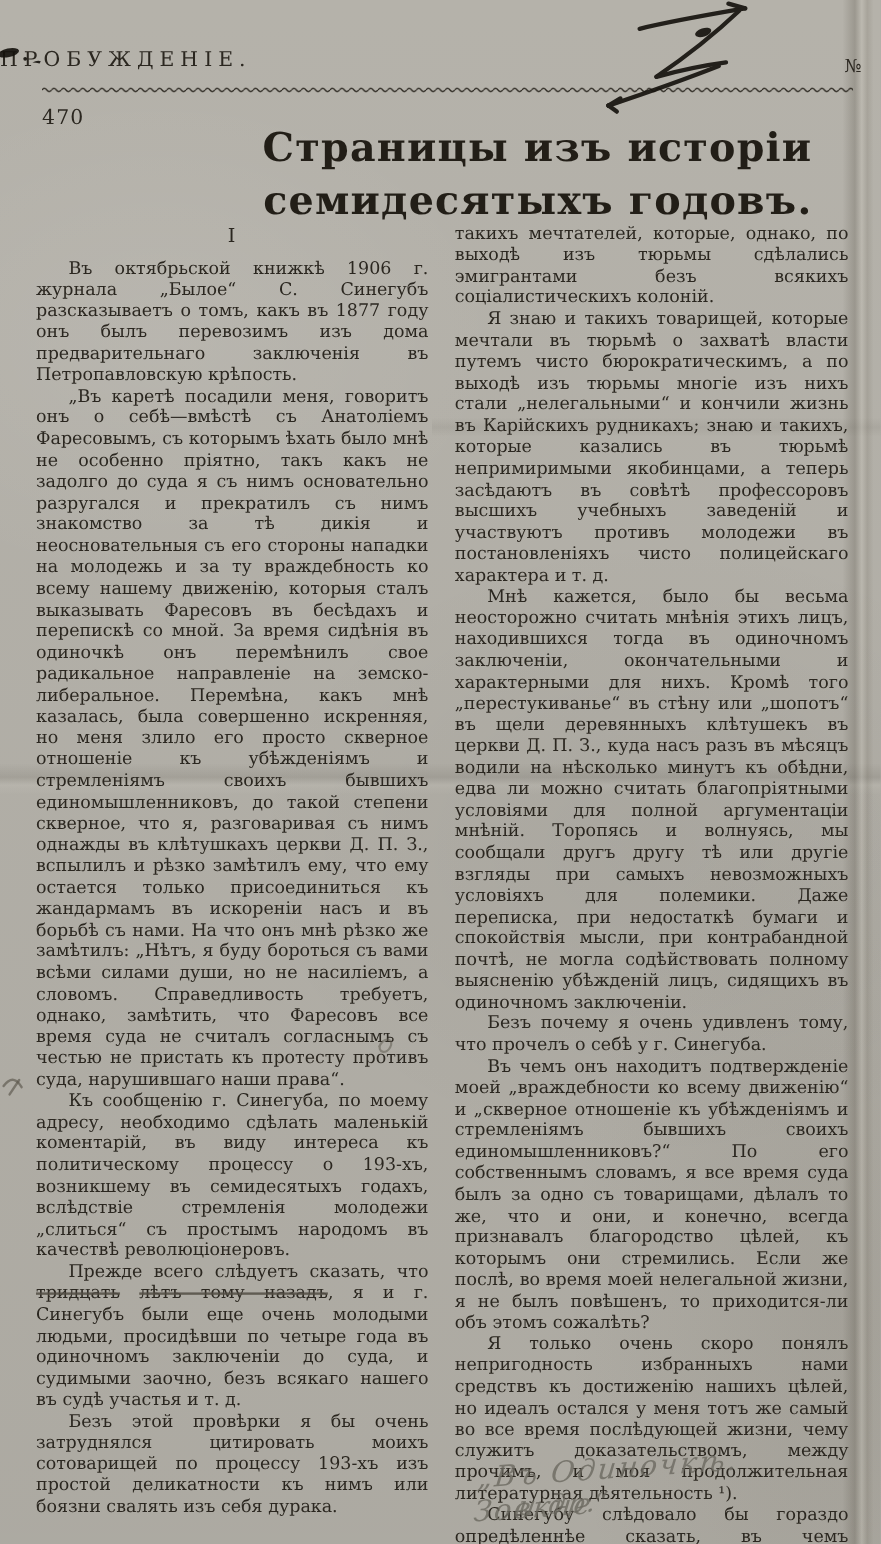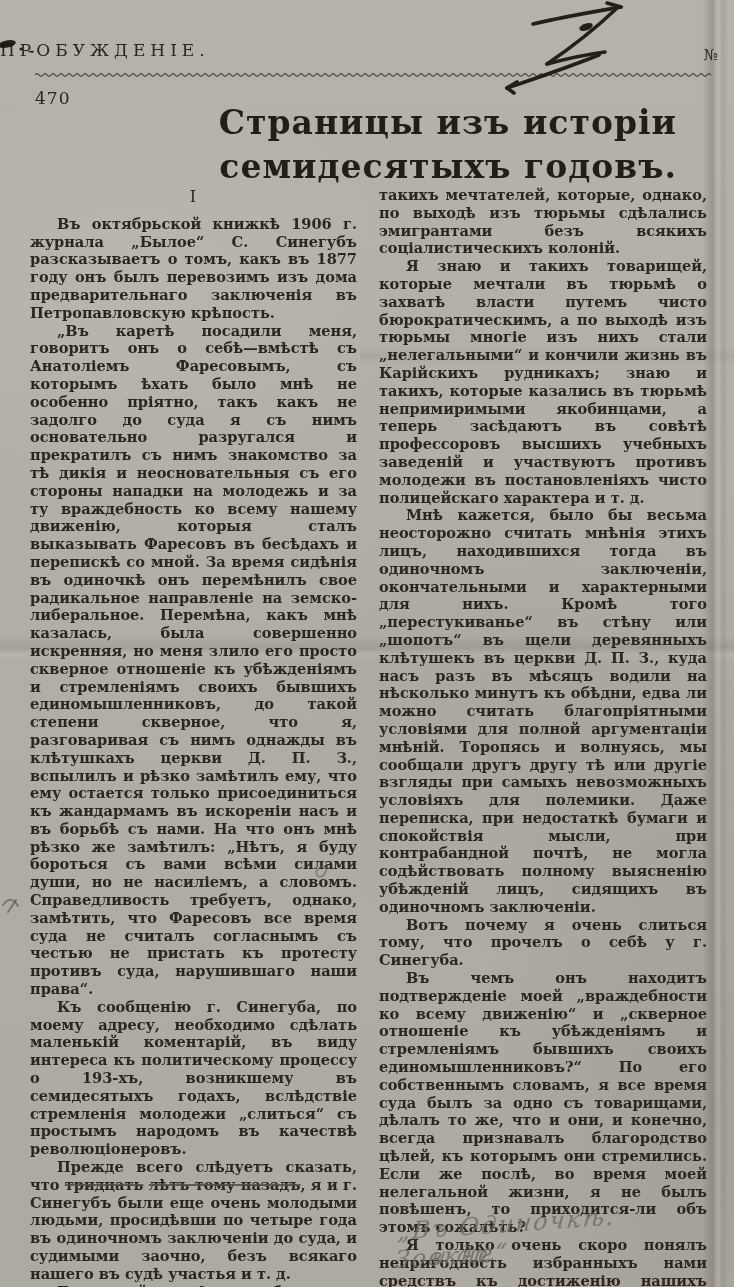--- a/index.html
+++ b/index.html
@@ -39,21 +39,21 @@
   
   .article-title {
     position:absolute; top:101px; left:57px; width:620px; z-index:3;
     text-align:right; font-size:33px; line-height:44px; letter-spacing:1px; color:#221e17;
   }
   
   .column { position:absolute; z-index:3; font-size:14.55px; line-height:17.8px; text-align:justify; }
   .column-left  { left:30px;  top:188px; width:327px; }
   .column-right { left:379px; top:186px; width:328px; }
   .section-heading { text-align:center; font-size:16px; margin-bottom:9px; letter-spacing:1px; }
-  .para { text-indent:27px;font-weight:bold; }
+  .para { text-indent:27px; }
   .para.no-indent { text-indent:0; }
   .pencil-strike {
     text-decoration:line-through;
     text-decoration-color:rgba(82,78,68,0.85);
     text-decoration-thickness:2px;
   }
   
   .handwriting {
     position:absolute; z-index:3; font-style:italic;
     color:rgba(108,105,96,0.80);
@@ -99,21 +99,21 @@
     <p class="para">Къ сообщенію г. Синегуба, по моему адресу, необходимо сдѣлать маленькій коментарій, въ виду интереса къ политическому процессу о 193-хъ, возникшему въ семидесятыхъ годахъ, вслѣдствіе стремленія молодежи „слиться“ съ простымъ народомъ въ качествѣ революціонеровъ.</p>
     <p class="para">Прежде всего слѣдуетъ сказать, что <span class="pencil-strike">тридцать</span> <span class="pencil-strike">лѣтъ тому назадъ</span>, я и г. Синегубъ были еще очень молодыми людьми, просидѣвши по четыре года въ одиночномъ заключеніи до суда, и судимыми заочно, безъ всякаго нашего въ судѣ участья и т. д.</p>
     <p class="para">Безъ этой провѣрки я бы очень затруднялся цитировать моихъ сотоварищей по процессу 193-хъ изъ простой деликатности къ нимъ или боязни свалять изъ себя дурака.</p>
   </div>
 
 <div class="column column-right">
 
 <p class="para no-indent">такихъ мечтателей, которые, однако, по выходѣ изъ тюрьмы сдѣлались эмигрантами безъ всякихъ соціалистическихъ колоній.</p>
     <p class="para">Я знаю и такихъ товарищей, которые мечтали въ тюрьмѣ о захватѣ власти путемъ чисто бюрократическимъ, а по выходѣ изъ тюрьмы многіе изъ нихъ стали „нелегальными“ и кончили жизнь въ Карійскихъ рудникахъ; знаю и такихъ, которые казались въ тюрьмѣ непримиримыми якобинцами, а теперь засѣдаютъ въ совѣтѣ профессоровъ высшихъ учебныхъ заведеній и участвуютъ противъ молодежи въ постановленіяхъ чисто полицейскаго характера и т. д.</p>
     <p class="para">Мнѣ кажется, было бы весьма неосторожно считать мнѣнія этихъ лицъ, находившихся тогда въ одиночномъ заключеніи, окончательными и характерными для нихъ. Кромѣ того „перестукиванье“ въ стѣну или „шопотъ“ въ щели деревянныхъ клѣтушекъ въ церкви Д. П. З., куда насъ разъ въ мѣсяцъ водили на нѣсколько минутъ къ обѣдни, едва ли можно считать благопріятными условіями для полной аргументаціи мнѣній. Торопясь и волнуясь, мы сообщали другъ другу тѣ или другіе взгляды при самыхъ невозможныхъ условіяхъ для полемики. Даже переписка, при недостаткѣ бумаги и спокойствія мысли, при контрабандной почтѣ, не могла содѣйствовать полному выясненію убѣжденій лицъ, сидящихъ въ одиночномъ заключеніи.</p>
-    <p class="para">Вотъ почему я очень слиться тому, что прочелъ о себѣ у г. Синегуба.</p>
+    <p class="para">Безъ почему я очень удивленъ тому, что прочелъ о себѣ у г. Синегуба.</p>
     <p class="para">Въ чемъ онъ находитъ подтвержденіе моей „враждебности ко всему движенію“ и „скверное отношеніе къ убѣжденіямъ и стремленіямъ бывшихъ своихъ единомышленниковъ?“ По его собственнымъ словамъ, я все время суда былъ за одно съ товарищами, дѣлалъ то же, что и они, и конечно, всегда признавалъ благородство цѣлей, къ которымъ они стремились. Если же послѣ, во время моей нелегальной жизни, я не былъ повѣшенъ, то приходится-ли объ этомъ сожалѣть?</p>
     <p class="para">Я только очень скоро понялъ непригодность избранныхъ нами средствъ къ достиженію нашихъ цѣлей, но идеалъ остался у меня тотъ же самый во все время послѣдующей жизни, чему служитъ доказательствомъ, между прочимъ, и моя продолжительная литературная дѣятельность ¹).</p>
     <p class="para">Синегубу слѣдовало бы гораздо опредѣленнѣе сказать, въ чемъ выражалась или выразилась моя борьба противъ „убѣжденій“ семидесятниковъ?</p>
   </div>
 
 <div class="handwriting hw-line1">„Въ Одиночкѣ. Зовкне“</div>
 <div class="handwriting hw-line2">и др.</div>
 
 <svg class="ink-overlay" width="734" height="1287" viewBox="0 0 734 1287">
 

